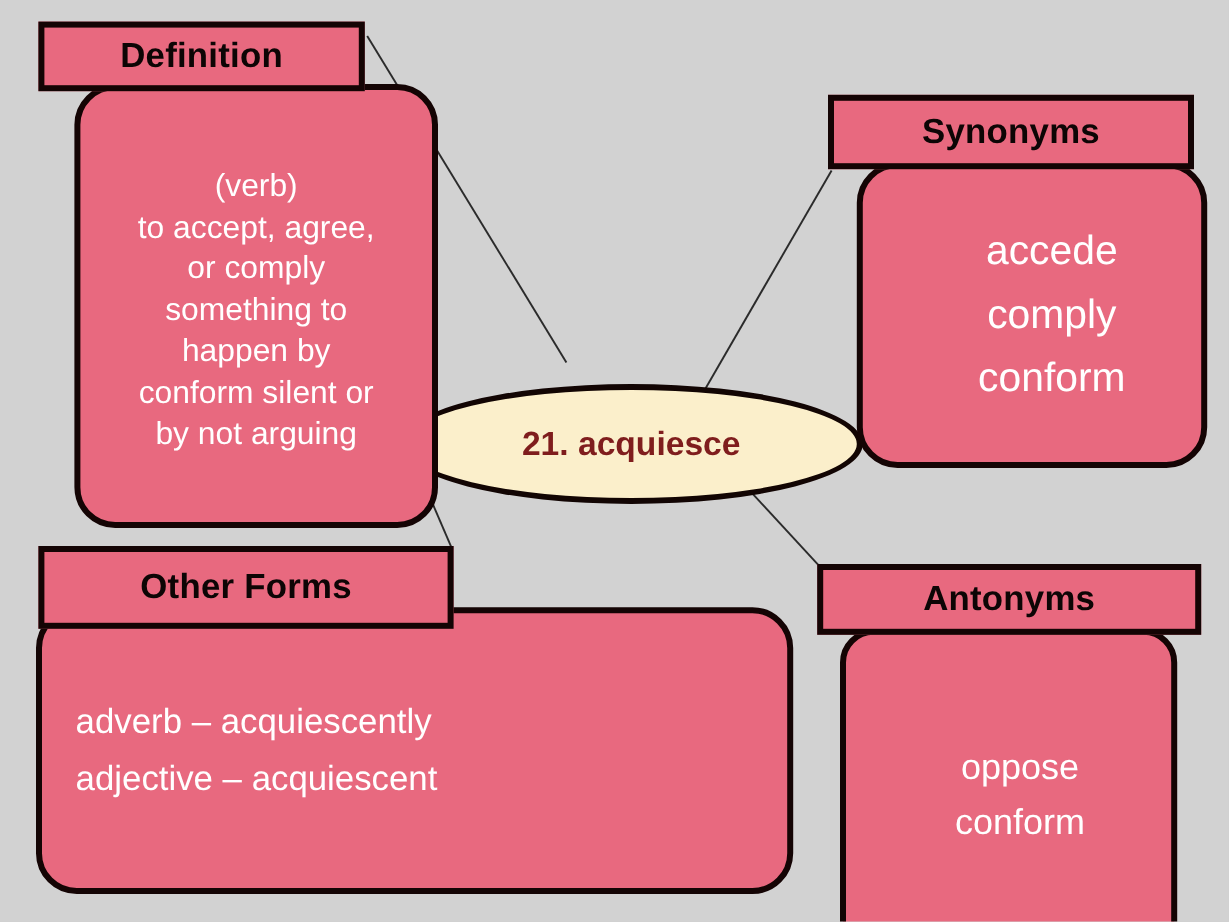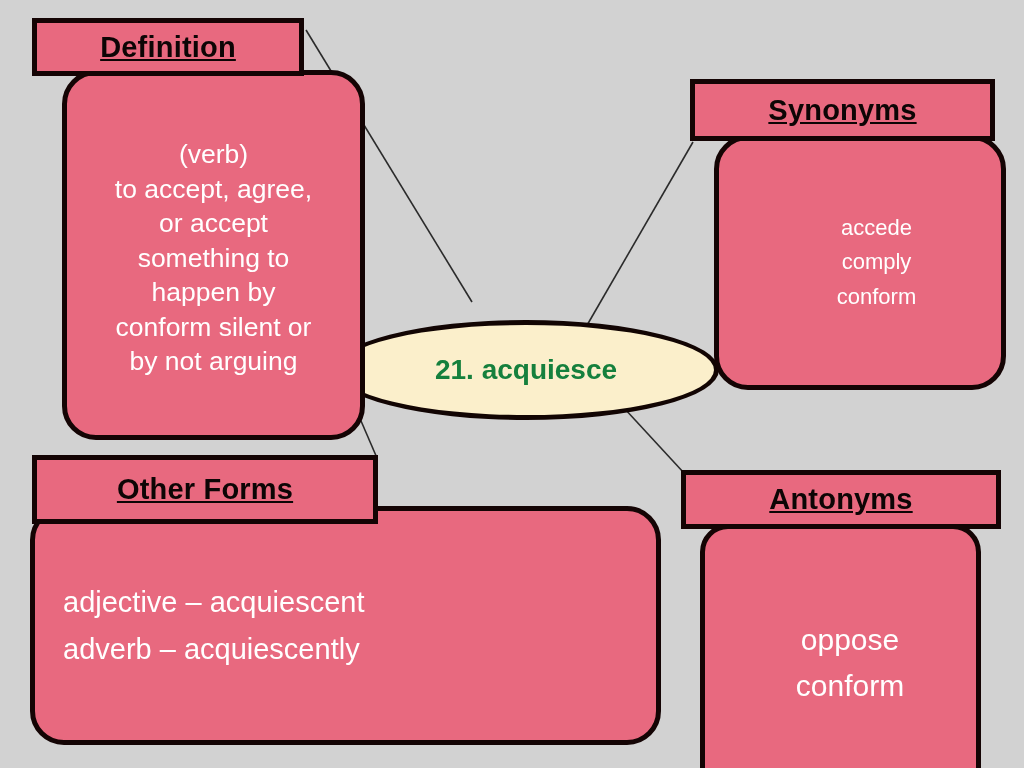--- a/index.html
+++ b/index.html
@@ -39,21 +39,20 @@
     background: #e8697f;
     border: 5px solid #140404;
     box-sizing: border-box;
     display: flex;
     align-items: center;
     justify-content: center;
     color: #0d0505;
     font-weight: bold;
     letter-spacing: 0.2px;
     z-index: 5;
-    text-decoration: underline;
   }
   .panel-body {
     position: absolute;
     background: #e8697f;
     border: 5px solid #140404;
     box-sizing: border-box;
     display: flex;
     align-items: center;
     justify-content: center;
     color: #ffffff;
@@ -81,21 +80,21 @@
 
   
   #syn-header {
     left: 690px; top: 79px; width: 305px; height: 62px;
     font-size: 29px;
   }
   #syn-body {
     left: 714px; top: 135px; width: 292px; height: 255px;
     border-radius: 34px;
   }
-  #syn-body .lines { font-size: 22px; line-height: 1.55; padding-left: 33px; }
+  #syn-body .lines { font-size: 34px; line-height: 1.55; padding-left: 33px; }
 
   
   #oth-header {
     left: 32px; top: 455px; width: 346px; height: 69px;
     font-size: 29px;
   }
   #oth-body {
     left: 30px; top: 506px; width: 631px; height: 239px;
     border-radius: 34px;
     padding-left: 28px;
@@ -125,21 +124,21 @@
     border-radius: 50%;
     box-sizing: border-box;
     display: flex;
     align-items: center;
     justify-content: center;
     z-index: 2;
   }
   #center-node .term {
     font-size: 28px;
     font-weight: bold;
-    color: #15803d;
+    color: #7f1d1d;
     white-space: nowrap;
   }
 </style>
 </head>
 <body>
 
 <div id="stage">
 
   <svg id="connectors" viewBox="0 0 1024 768" width="1024" height="768" aria-hidden="true">
     <g stroke="#2b2b2b" stroke-width="1.6" fill="none">
@@ -148,21 +147,21 @@
       <line x1="377" y1="458" x2="352" y2="400"></line>
       <line x1="684" y1="473" x2="624" y2="408"></line>
     </g>
   </svg>
 
   <div class="panel">
     <div class="panel-body" id="def-body">
       <div class="lines ctr">
         <div>(verb)</div>
         <div>to accept, agree,</div>
-        <div>or accept</div>
+        <div>or comply</div>
         <div>something to</div>
         <div>happen by</div>
         <div>conform silent or</div>
         <div>by not arguing</div>
       </div>
     </div>
     <div class="panel-header" id="def-header">Definition</div>
   </div>
 
   <div class="panel">
@@ -172,22 +171,22 @@
         <div>comply</div>
         <div>conform</div>
       </div>
     </div>
     <div class="panel-header" id="syn-header">Synonyms</div>
   </div>
 
   <div class="panel">
     <div class="panel-body" id="oth-body">
       <div class="lines lft">
+        <div>adverb – acquiescently</div>
         <div>adjective – acquiescent</div>
-        <div>adverb – acquiescently</div>
       </div>
     </div>
     <div class="panel-header" id="oth-header">Other Forms</div>
   </div>
 
   <div class="panel">
     <div class="panel-body" id="ant-body">
       <div class="lines ctr">
         <div>oppose</div>
         <div>conform</div>

